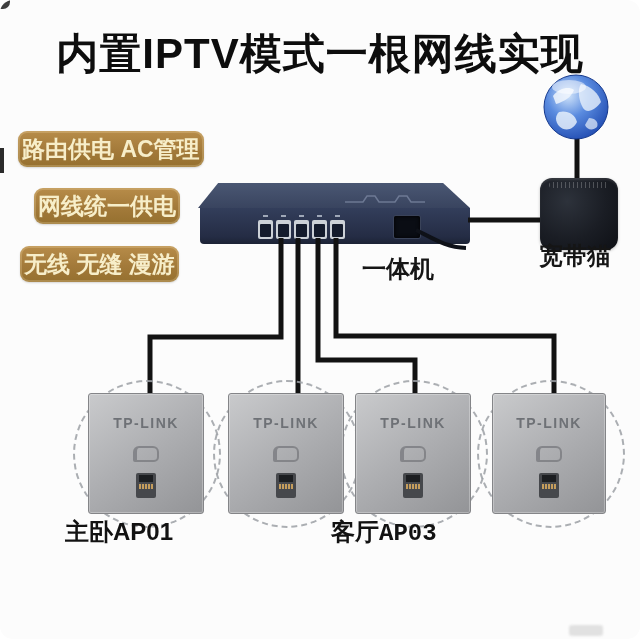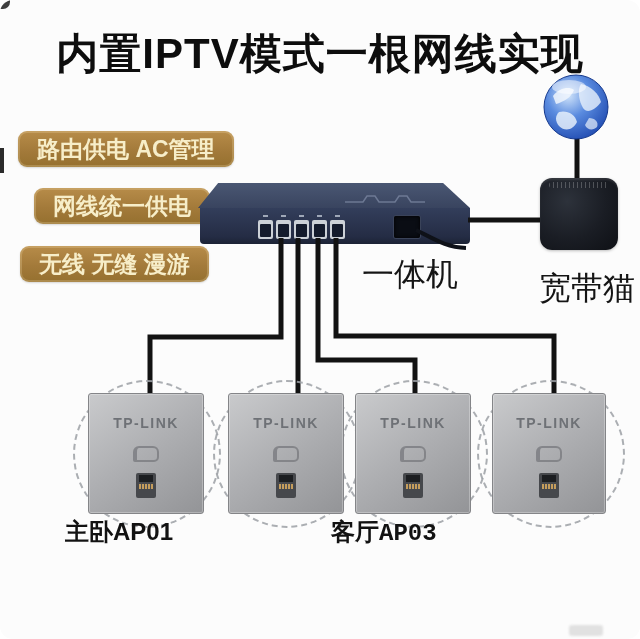--- a/index.html
+++ b/index.html
@@ -11,21 +11,21 @@
   }
   .title {
     position:absolute; left:0; right:0; top:26px; text-align:center;
     font-size:42px; font-weight:800; color:#0d0d0d; letter-spacing:1px;
     white-space:nowrap;
   }
   
   .badge {
     position:absolute; white-space:nowrap;
     background:linear-gradient(180deg,#b78c49 0%,#a37a3a 55%,#95702f 100%);
-    color:#f7eec9; border-radius:9px; padding:3px 19px;
+    color:#f7eec9; border-radius:9px; padding:3px 4px;
     font-size:23px; font-weight:700; line-height:30px;
     box-shadow: inset 0 0 0 2px rgba(255,236,190,.22), 0 1px 2px rgba(0,0,0,.15);
   }
   .badge1 { left:18px; top:131px; }
   .badge2 { left:34px; top:188px; }
   .badge3 { left:20px; top:246px; }
 
   
   .router-top {
     position:absolute; left:198px; top:183px; width:272px; height:25px;
@@ -59,23 +59,23 @@
     position:absolute; left:540px; top:178px; width:78px; height:72px;
     border-radius:12px;
     background:radial-gradient(circle at 35% 32%, #2d323b 0%, #1a1d24 55%, #0e1015 100%);
     box-shadow: inset 0 2px 2px rgba(255,255,255,.10), 0 1px 3px rgba(0,0,0,.25);
   }
   .modem-vents {
     position:absolute; left:9px; right:9px; top:4px; height:6px; border-radius:3px;
     background:repeating-linear-gradient(90deg, rgba(255,255,255,.22) 0 1px, transparent 1px 4px);
   }
 
-  .dev-label { position:absolute; font-size:32px; font-weight:400; color:#151515; white-space:nowrap; }
+  .dev-label { position:absolute; font-size:24px; font-weight:700; color:#151515; white-space:nowrap; }
   .router-label { left:362px; top:253px; }
-  .modem-label  { left:539px; top:267px; }
+  .modem-label  { left:539px; top:240px; }
 
   
   svg.wires { position:absolute; left:0; top:0; pointer-events:none; }
 
   
   .wifi {
     position:absolute; top:380px; width:144px; height:144px;
     border:2px dashed #9da1a6; border-radius:50%; opacity:.85;
   }
   .wifi1 { left:73px; } .wifi2 { left:213px; } .wifi3 { left:340px; } .wifi4 { left:477px; }

